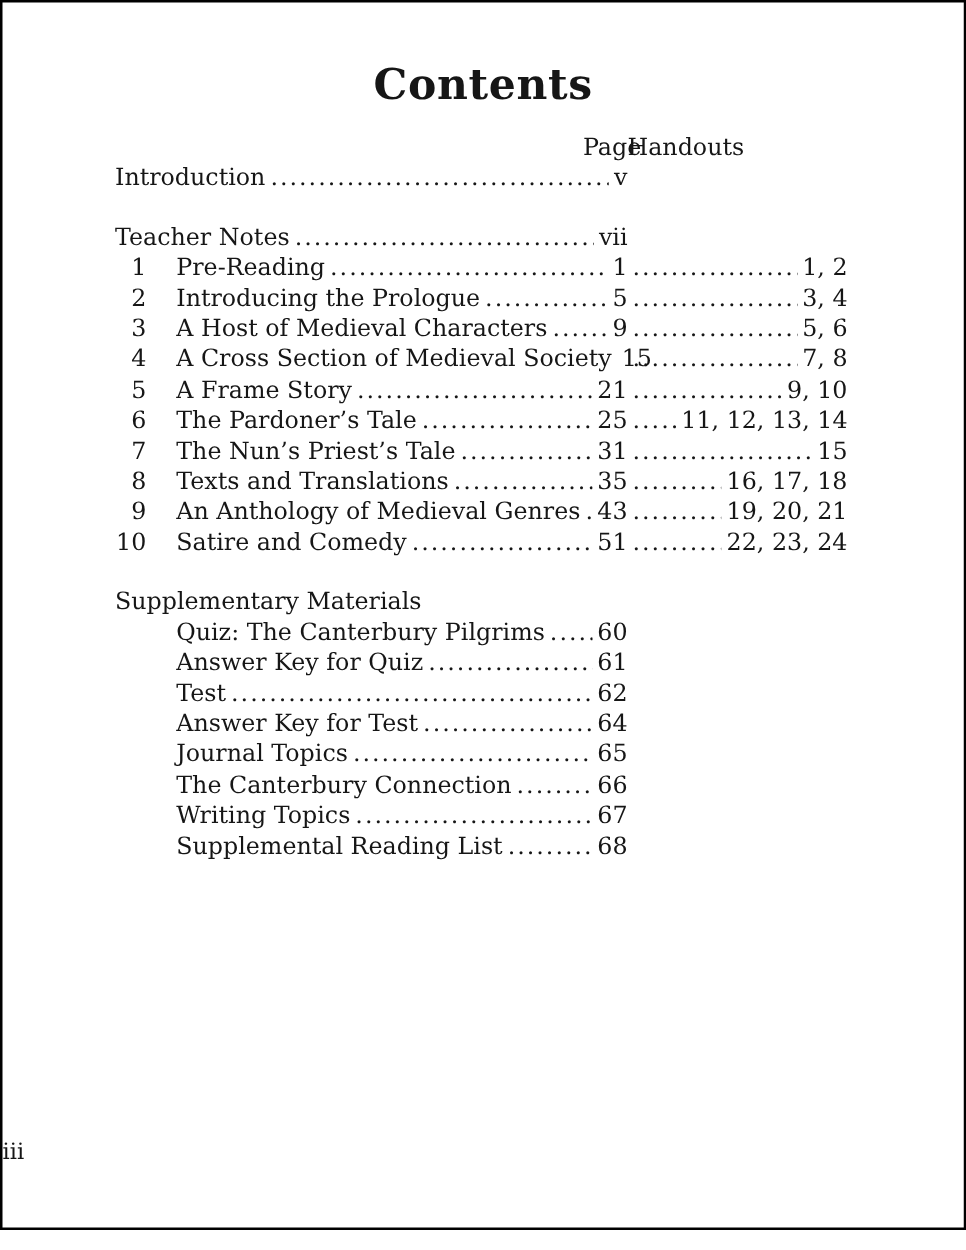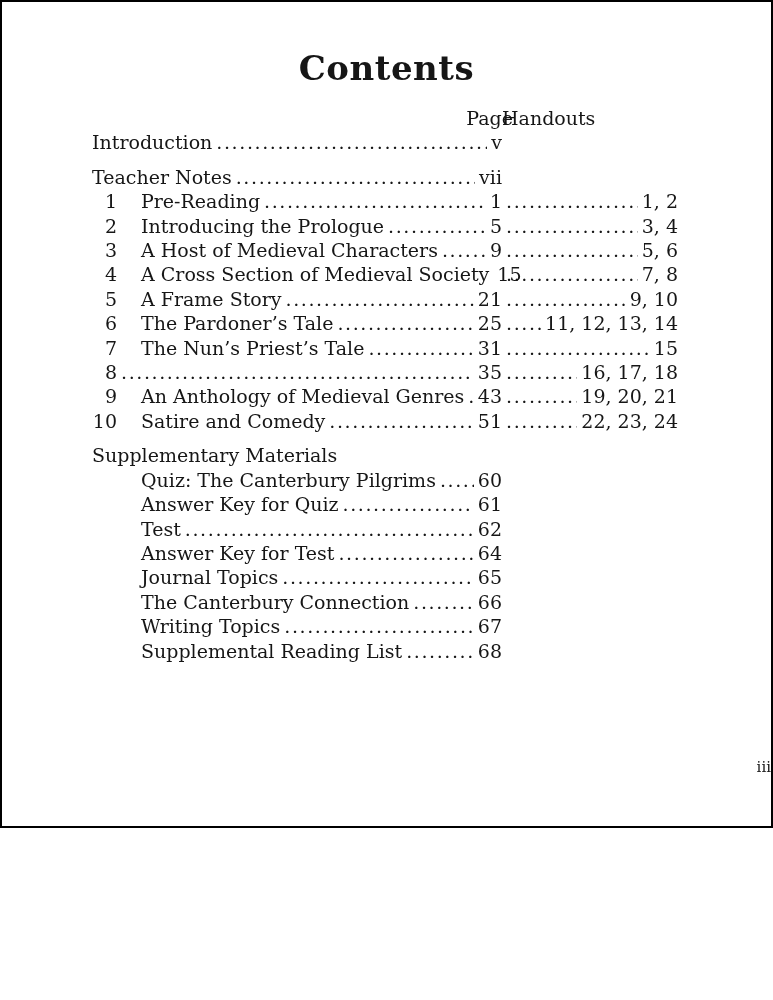--- a/index.html
+++ b/index.html
@@ -1,19 +1,19 @@
 <!DOCTYPE html>
 <html><head>
 <meta charset="utf-8">
 <style>
   html, body { margin: 0; padding: 0; background: #fff; }
   .page {
     position: relative;
     width: 773px;
-    height: 828px;
+    height: 984px;
     box-sizing: border-box;
     background: #ffffff;
     border: 2px solid #000;
     font-family: "DejaVu Serif", serif;
     color: #161616;
     overflow: hidden;
   }
   .page-title {
     position: absolute;
     top: 46px;
@@ -53,32 +53,32 @@
     min-width: 0;
     overflow: hidden;
     white-space: nowrap;
     margin: 0 4px;
   }
   .leader::after {
     content: "........................................................................................................................";
     letter-spacing: 1.6px;
   }
   .pagenum, .handouts { flex: none; white-space: nowrap; }
-  .gap { margin-top: 10px; }
+  .gap { margin-top: 23px; }
   .hdr-left  { justify-content: flex-end; }
   .hdr-right { justify-content: flex-start; }
   .hdr-page  { margin-right: -11px; }
   .section-heading { white-space: nowrap; text-align: center; }
   .footer {
     position: absolute;
     bottom: 50px;
     left: 0;
     right: 0;
-    text-align: right;
-    font-size: 15px;
+    text-align: left;
+    font-size: 18px;
   }
 </style>
 </head>
 <body>
 
 <div class="page">
 
   <div class="page-title">Contents</div>
 
   <div class="content">
@@ -195,20 +195,21 @@
       </div>
       <div class="right">
         <span class="leader"></span>
         <span class="handouts">15</span>
       </div>
     </div>
 
     <div class="row">
       <div class="left">
         <span class="num">8</span>
+        <span class="title">Texts and Translations</span>
         <span class="leader"></span>
         <span class="pagenum">35</span>
       </div>
       <div class="right">
         <span class="leader"></span>
         <span class="handouts">16, 17, 18</span>
       </div>
     </div>
 
     <div class="row">

